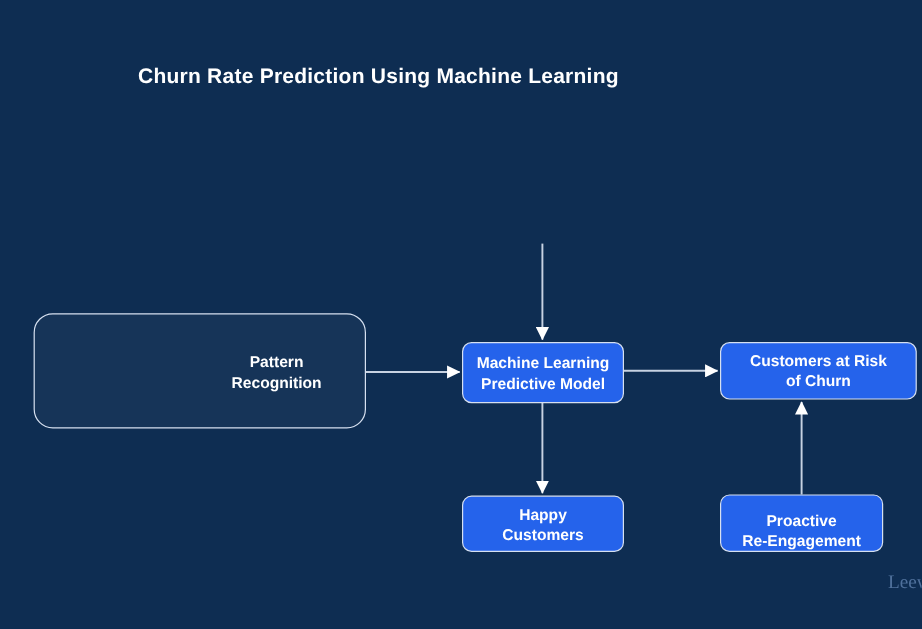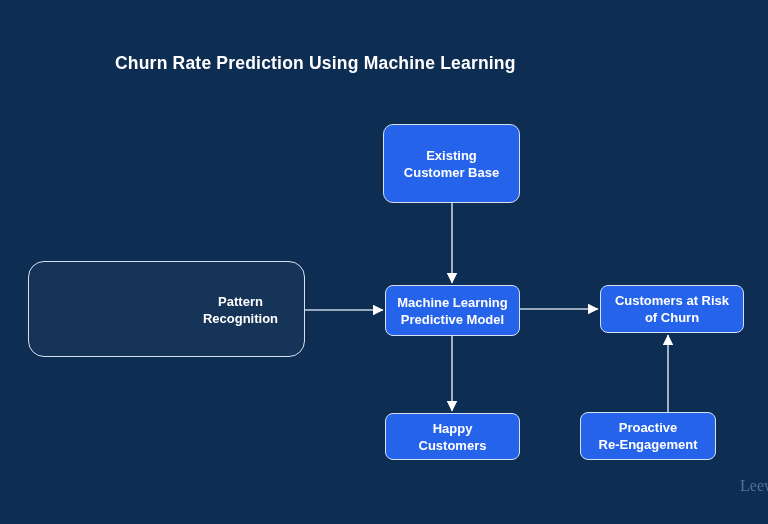--- a/index.html
+++ b/index.html
@@ -55,34 +55,34 @@
   }
   .node-label{
     color:var(--text);
     font-size:13px;
     font-weight:700;
     line-height:17px;
     white-space:pre-line;
   }
   .node-ecb{left:383px;top:124px;width:137px;height:79px;border-radius:10px;}
   .node-ml{left:385px;top:285px;width:135px;height:51px;}
-  .node-risk{left:600px;top:285px;width:144px;height:48px;}
+  .node-risk{left:600px;top:285px;width:164px;height:48px;}
   .node-happy{left:385px;top:413px;width:135px;height:47px;}
-  .node-proactive{left:580px;top:412px;width:136px;height:48px;}
+  .node-proactive{left:600px;top:412px;width:136px;height:48px;align-items:flex-end;}
   .group{
     position:absolute;
     left:28px;top:261px;width:277px;height:96px;
     background:var(--group-fill);
     border:1.5px solid var(--node-border);
     border-radius:16px;
   }
   .node-cch{left:43px;top:276px;width:130px;height:67px;}
   .group-text{
     position:absolute;
-    left:174px;top:276px;width:133px;height:67px;
+    left:164px;top:276px;width:133px;height:67px;
     display:flex;align-items:center;justify-content:center;
     text-align:center;
     color:var(--text);
     font-size:13px;
     font-weight:700;
     line-height:17px;
     white-space:pre-line;
   }
   .watermark{
     position:absolute;
@@ -106,24 +106,20 @@
         <path class="ah" d="M0,0 L10,5 L0,10 Z"></path>
       </marker>
     </defs>
     <line x1="452" y1="203" x2="452" y2="283" marker-end="url(#arrowhead)"></line>
     <line x1="305" y1="310" x2="383" y2="310" marker-end="url(#arrowhead)"></line>
     <line x1="520" y1="309" x2="598" y2="309" marker-end="url(#arrowhead)"></line>
     <line x1="452" y1="333" x2="452" y2="411" marker-end="url(#arrowhead)"></line>
     <line x1="668" y1="412" x2="668" y2="335" marker-end="url(#arrowhead)"></line>
   </svg>
 
-  <div class="node node-ecb">
-    <span class="node-label">Existing
-Customer Base</span>
-  </div>
 
   <div class="group"></div>
   <div class="group-text">Pattern
 Recognition</div>
 
   <div class="node node-ml">
     <span class="node-label">Machine Learning
 Predictive Model</span>
   </div>
 

